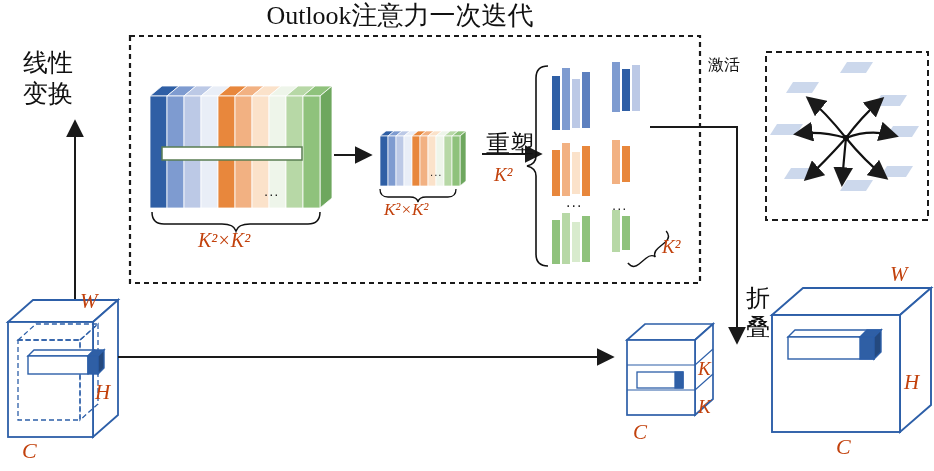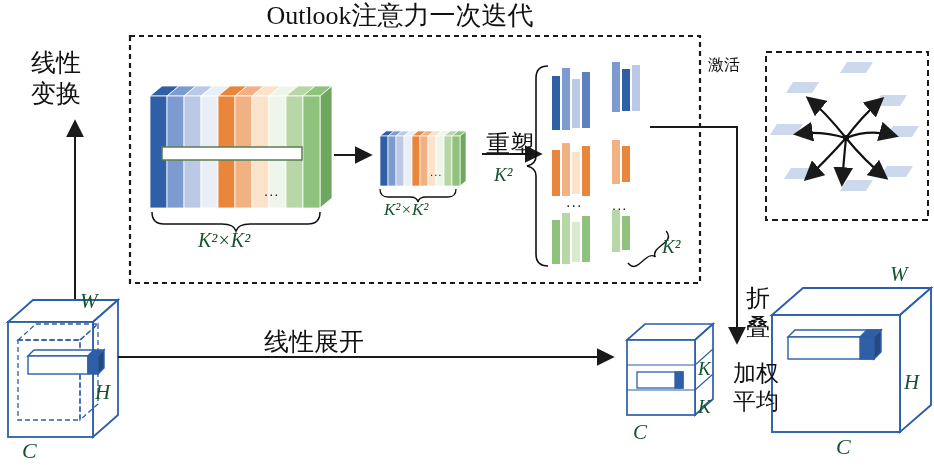--- a/index.html
+++ b/index.html
@@ -2,21 +2,21 @@
 <html><head>
 <meta charset="utf-8">
 <style>
   html,body{margin:0;padding:0;background:#fff;}
   .stage{position:relative;width:934px;height:471px;background:#ffffff;overflow:hidden;
          font-family:"Liberation Serif","DejaVu Serif",serif;padding-left:8px;}
   .layer{position:absolute;left:0;top:0;}
   .lbl{position:absolute;color:#111;font-family:"Liberation Serif","DejaVu Serif",serif;
        white-space:pre-line;line-height:1.22;z-index:5;}
   .center{text-align:center;}
-  .math{position:absolute;color:#14532d;font-style:italic;z-index:5;
+  .math{position:absolute;color:#c2410c;font-style:italic;z-index:5;
         font-family:"Liberation Serif","DejaVu Serif",serif;}
   .dots{position:absolute;color:#222;z-index:5;letter-spacing:1px;
         font-family:"DejaVu Sans",sans-serif;}
 </style>
 </head>
 <body>
 
 <div class="stage">
 
   <svg class="layer" width="934" height="471" viewBox="0 0 934 471">
@@ -194,34 +194,31 @@
         <rect x="788" y="337" width="86" height="22" fill="#ffffff"></rect>
         <rect x="860" y="337" width="14" height="22" fill="#2f5fa5"></rect>
         <polygon points="860,337 867,330 881,330 874,337" fill="#2f5fa5"></polygon>
         <polygon points="874,337 881,330 881,352 874,359" fill="#24497f"></polygon>
       </g>
     </g>
   </svg>
 
   <div class="lbl center" style="left:200px;top:0px;width:400px;font-size:26px;">Outlook注意力一次迭代</div>
 
-  <div class="lbl center" style="left:28px;top:48px;width:56px;font-size:25px;">线性
+  <div class="lbl center" style="left:20px;top:48px;width:56px;font-size:25px;">线性
 变换</div>
 
   <div class="lbl" style="left:486px;top:118px;font-size:24px;margin-top:12px;">重塑</div>
 
   <div class="lbl" style="left:708px;top:55px;font-size:16px;">激活</div>
 
   <div class="lbl center" style="left:744px;top:284px;width:28px;font-size:24px;">折
 叠</div>
 
-  <div class="lbl" style="left:264px;top:327px;font-size:25px;">线性展开</div>
-
-  <div class="lbl center" style="left:728px;top:360px;width:56px;font-size:23px;">加权
-平均</div>
+
 
   <div class="math" style="left:198px;top:229px;font-size:20px;">K²×K²</div>
   <div class="math" style="left:384px;top:200px;font-size:17px;">K²×K²</div>
   <div class="math" style="left:494px;top:164px;font-size:19px;">K²</div>
   <div class="math" style="left:662px;top:236px;font-size:19px;">K²</div>
 
   <div class="math" style="left:80px;top:289px;font-size:21px;">W</div>
   <div class="math" style="left:95px;top:380px;font-size:21px;">H</div>
   <div class="math" style="left:22px;top:438px;font-size:22px;">C</div>
 

